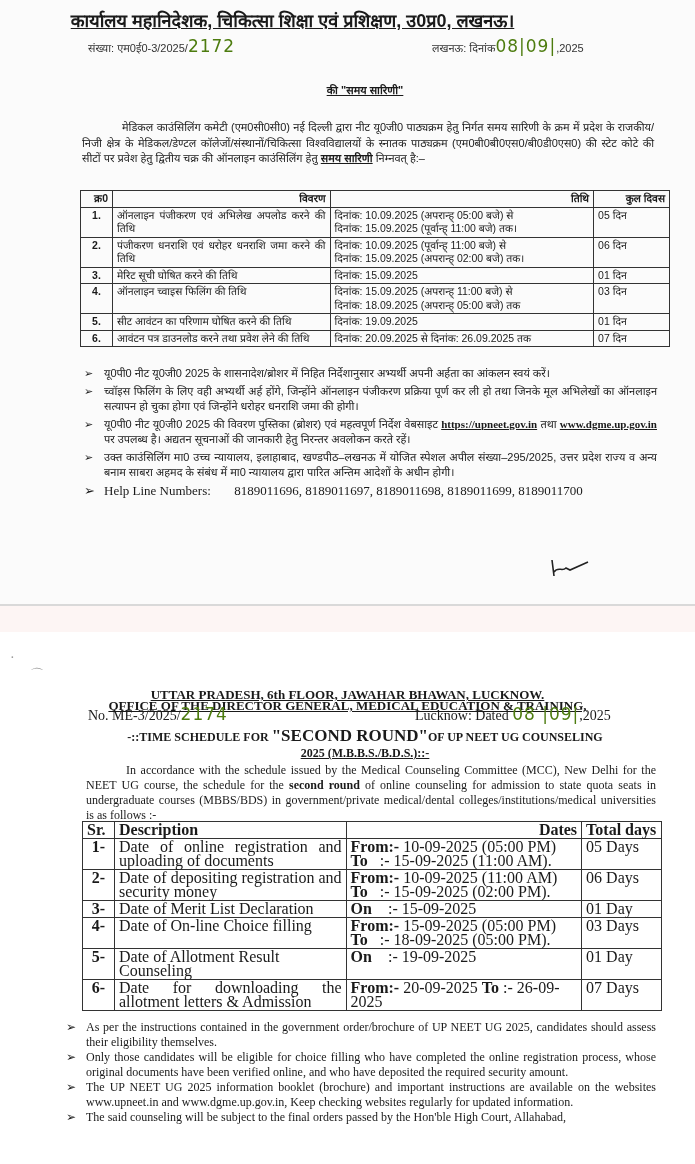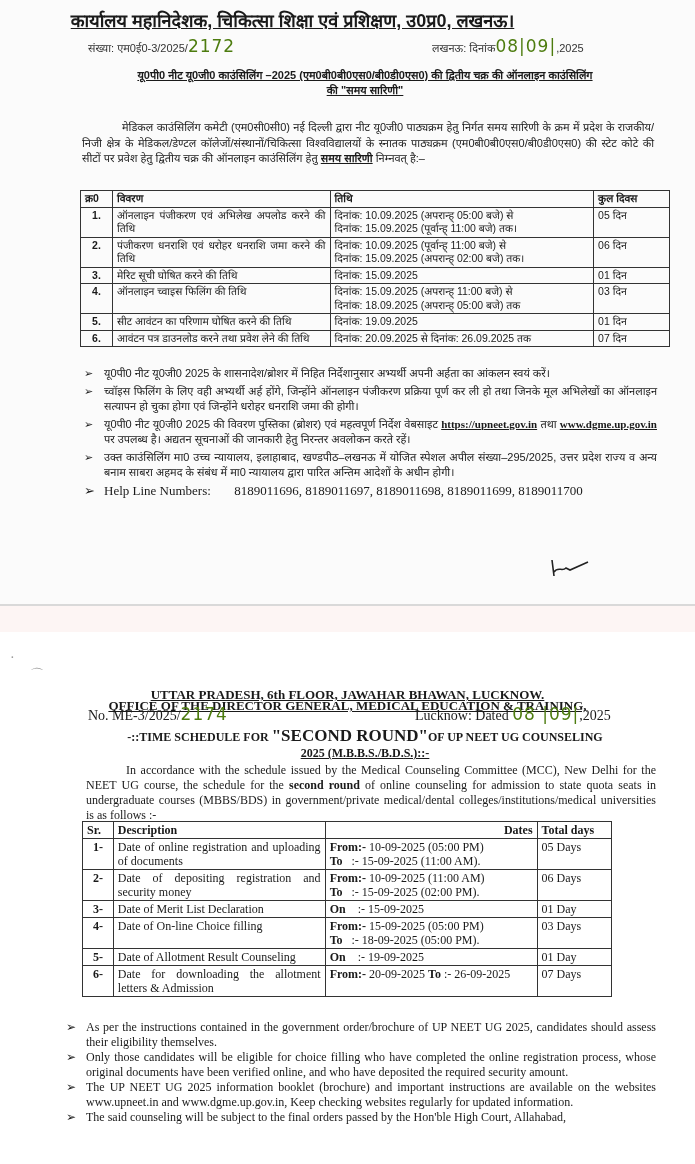--- a/index.html
+++ b/index.html
@@ -17,41 +17,41 @@
   
   .hi-title { position: absolute; top: 8px; left: 0; width: 585px; text-align: center; font-size: 18px; font-weight: bold; }
   .hi-title span { text-decoration: underline; }
   .refline { position: absolute; font-size: 11px; color: #333; }
   .hand { font-family: "DejaVu Sans", sans-serif; font-size: 17px; color: #4d7c0f; letter-spacing: 1px; }
   .hi-sub { position: absolute; top: 68px; left: 80px; width: 570px; text-align: center; font-size: 11px; font-weight: bold; line-height: 15px; }
   .hi-sub u { text-decoration: underline; }
   .hi-para { position: absolute; top: 120px; left: 82px; width: 572px; font-size: 11px; line-height: 15.5px; text-align: justify; text-indent: 40px; }
   table.sched { position: absolute; border-collapse: collapse; font-size: 10.5px; }
   table.sched td, table.sched th { border: 1px solid #333; padding: 1px 4px; vertical-align: top; line-height: 13.5px; }
-  table.sched th { font-weight: bold; text-align: left; }
+  table.sched th { font-weight: bold; text-align: right; }
   #hi-table { top: 190px; left: 80px; width: 590px; }
   .bullets { position: absolute; list-style: none; margin: 0; padding: 0; }
   .bullets li { position: relative; padding-left: 22px; text-align: justify; }
   .bullets li .arrow { position: absolute; left: 2px; top: 0; }
   #hi-bullets { top: 366px; left: 82px; width: 575px; font-size: 11px; line-height: 15px; }
   #hi-bullets li { margin-bottom: 3px; }
   .link { font-family: "Liberation Serif", serif; font-weight: bold; text-decoration: underline; margin-top: 20px; }
   .helpline { font-family: "Liberation Serif", serif; font-size: 13px; }
   .helpline b { font-weight: normal; margin-left: 20px; }
   .sign { position: absolute; top: 558px; left: 548px; width: 60px; height: 20px; }
   .sign-label { position: absolute; top: 582px; left: 515px; font-size: 11px; font-weight: bold; margin-top: 44px; }
 
   
   .en-head { position: absolute; left: 0; width: 695px; text-align: center; font-weight: bold; font-size: 13px; text-decoration: underline; }
   .en-ref { position: absolute; top: 72px; font-size: 14px; }
   .en-title { position: absolute; top: 96px; left: 80px; width: 570px; text-align: center; font-weight: bold; line-height: 16px; font-size: 12px; }
   .en-title .big { font-size: 17px; }
   .en-title u { text-decoration: underline; }
   .en-para { position: absolute; top: 131px; left: 86px; width: 570px; font-size: 12px; line-height: 15px; text-align: justify; text-indent: 40px; }
-  #en-table { top: 189px; left: 82px; width: 530px; font-size: 12px; font-family: "Liberation Serif", serif; }
+  #en-table { top: 189px; left: 82px; width: 580px; font-size: 16px; font-family: "Liberation Serif", serif; }
   #en-table td, #en-table th { line-height: 14px; }
   #en-table th { text-align: left; }
   #en-table th.center { text-align: right; }
   #en-bullets { top: 388px; left: 64px; width: 592px; font-size: 12px; line-height: 14.5px; }
   #en-bullets li { margin-bottom: 1px; }
   .mark { position: absolute; color: #999; font-size: 14px; }
 </style>
 </head>
 <body>
 
@@ -59,21 +59,21 @@
   <div class="hi-title"><span>कार्यालय महानिदेशक, चिकित्सा शिक्षा एवं प्रशिक्षण, उ0प्र0, लखनऊ।</span></div>
 
   <div class="refline" style="top:36px;left:88px;">
     <span>संख्या: एम0ई0-3/2025/</span><span class="hand">2172</span>
   </div>
   <div class="refline" style="top:36px;left:432px;">
     <span>लखनऊ: दिनांक</span><span class="hand">08|09|</span><span>,2025</span>
   </div>
 
   <div class="hi-sub">
-    <u>यू0पी0 नीट यू0जी0 काउंसिलिंग –2025 (एम0बी0बी0एस0/बी0डी0एस0) की द्वितीय चक्र की ऑनलाइन काउंसिलिंग</u><br>
+    <br>
     <u>की "समय सारिणी"</u>
   </div>
 
   <div class="hi-para">
     <span>मेडिकल काउंसिलिंग कमेटी (एम0सी0सी0) नई दिल्ली द्वारा नीट यू0जी0 पाठ्यक्रम हेतु निर्गत समय सारिणी के क्रम में प्रदेश के राजकीय/निजी क्षेत्र के मेडिकल/डेण्टल कॉलेजों/संस्थानों/चिकित्सा विश्वविद्यालयों के स्नातक पाठ्यक्रम (एम0बी0बी0एस0/बी0डी0एस0) की स्टेट कोटे की सीटों पर प्रवेश हेतु द्वितीय चक्र की ऑनलाइन काउंसिलिंग हेतु</span> <b><u>समय सारिणी</u></b> <span>निम्नवत् है:–</span>
   </div>
 
   <table class="sched" id="hi-table">
     <colgroup>
         <col style="width:32px">

